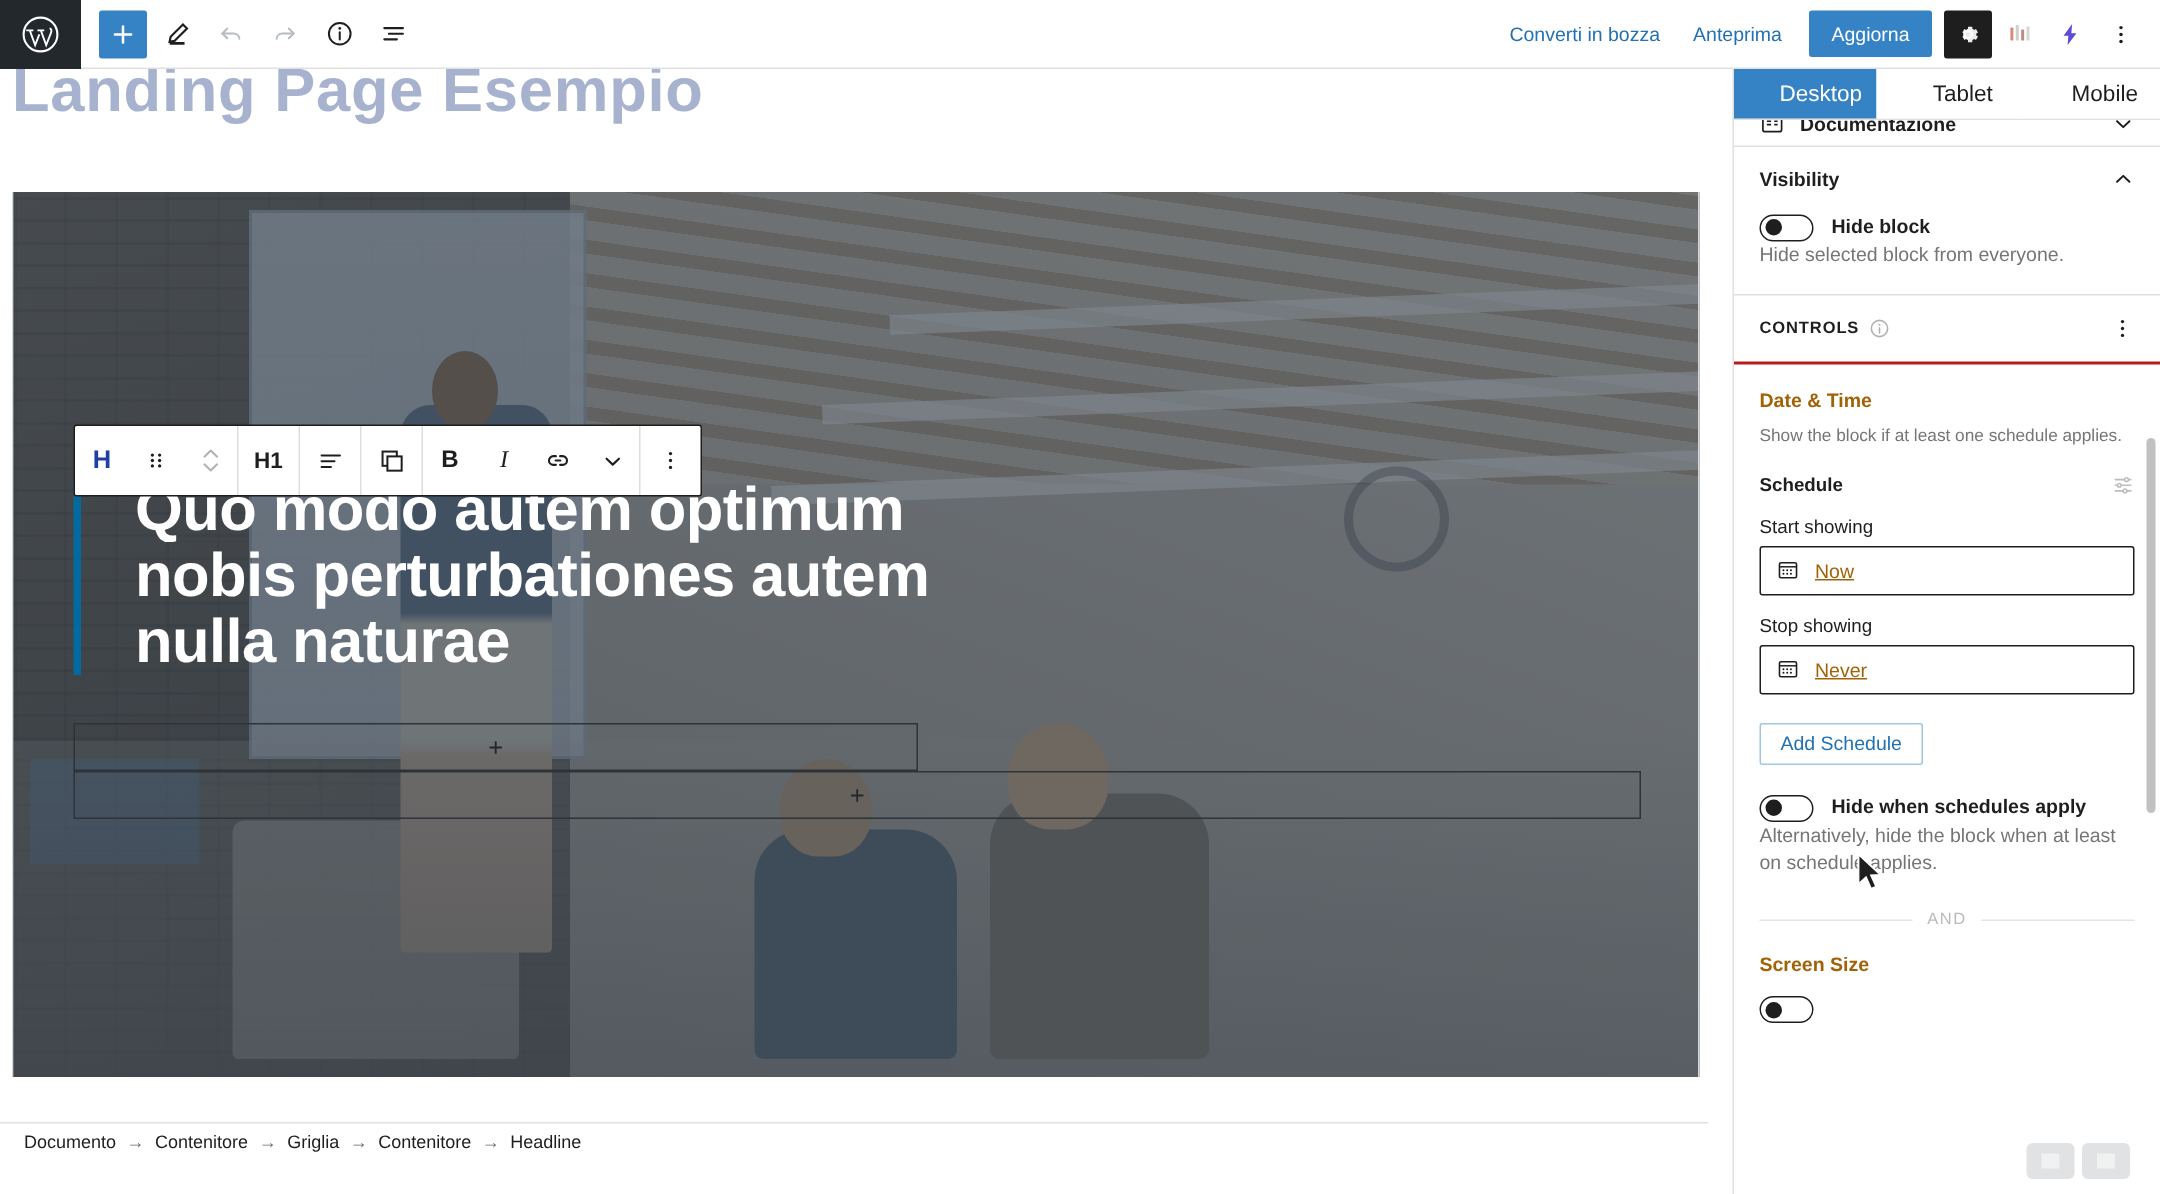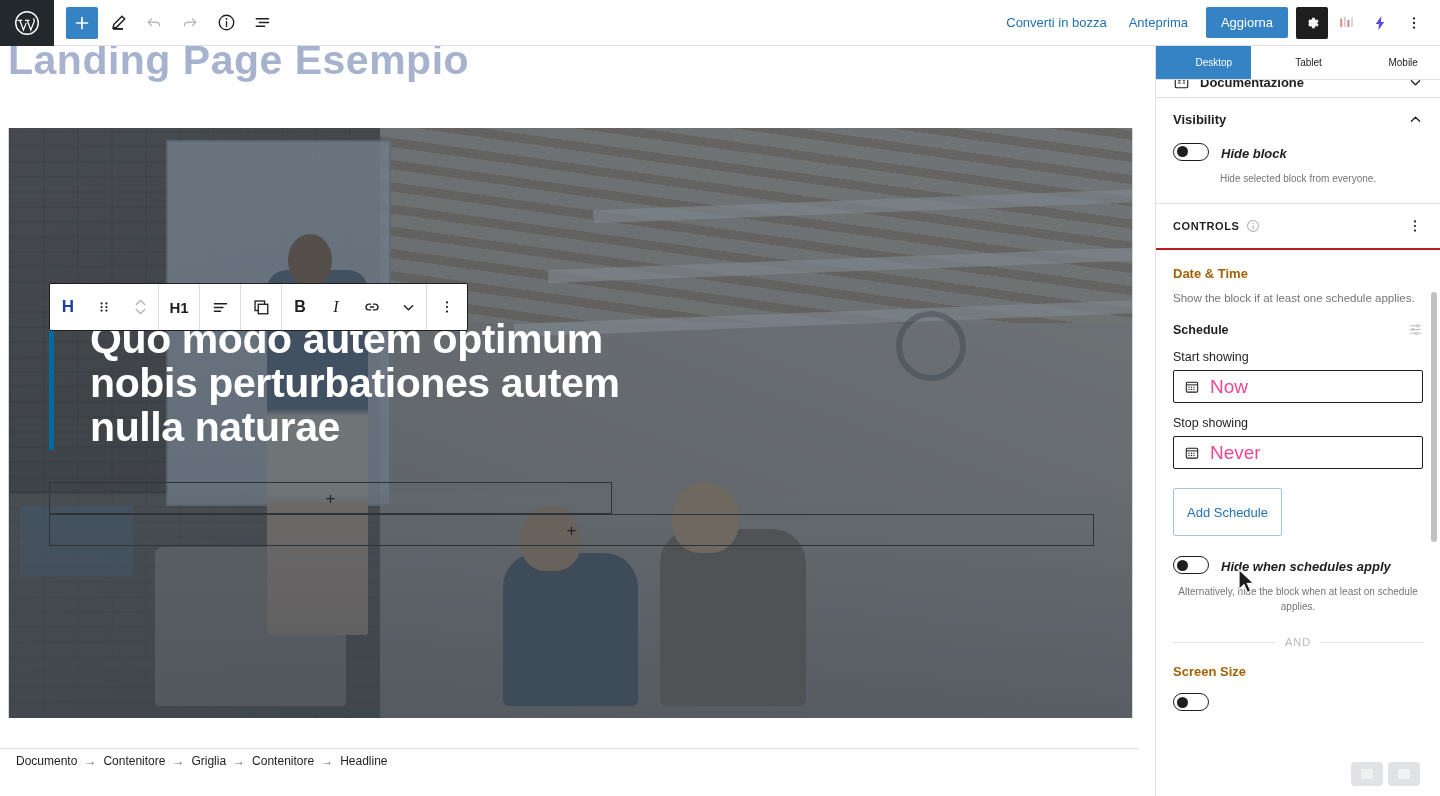--- a/index.html
+++ b/index.html
@@ -192,51 +192,51 @@
   .bc-sep { color: #6b6b6b; font-size: 12px; }
 
   
   .sidebar {
     position: absolute; top: 46px; right: 0; width: 285px; height: 750px;
     background: #fff; border-left: 1px solid #e0e0e0; overflow: hidden;
   }
   .device-tabs { display: flex; height: 34px; border-bottom: 1px solid #e0e0e0; }
   .device-tab {
     flex: 1; display: flex; align-items: center; justify-content: center;
-    font-size: 10px; color: #1e1e1e; cursor: pointer; background: #fff; padding-left: 21px;
+    font-size: 15px; color: #1e1e1e; cursor: pointer; background: #fff; padding-left: 21px;
   }
   .device-tab.active { background: #3582c4; color: #fff; }
 
   .sb-scroll { position: relative; height: 716px; overflow: hidden; }
 
   .row-doc {
     display: flex; align-items: center; height: 30px; padding: 0 17px;
     border-bottom: 1px solid #e0e0e0; margin-top: -12px;
   }
   .row-doc .lbl { font-size: 13px; font-weight: 700; color: #1e1e1e; flex: 1; margin-left: 10px; }
 
   .panel { border-bottom: 1px solid #e0e0e0; padding: 14px 17px 16px; }
   .panel-head {
     display: flex; align-items: center; justify-content: space-between;
     cursor: pointer;
     text-align: center;
   }
   .panel-title { font-size: 13px; font-weight: 700; color: #1e1e1e; }
-  .toggle-row { display: flex; align-items: flex-end; gap: 12px; margin-top: 16px; font-style: italic; }
+  .toggle-row { display: flex; align-items: flex-start; gap: 12px; margin-top: 16px; }
   .toggle {
     width: 36px; height: 18px; border-radius: 9px; background: #fff;
     border: 1.6px solid #1e1e1e; position: relative; flex: 0 0 36px; cursor: pointer;
   }
   .toggle .knob {
     position: absolute; left: 3px; top: 2.4px; width: 11px; height: 11px;
     border-radius: 50%; background: #1e1e1e;
   }
   .toggle-label { font-size: 13px; font-weight: 700; color: #1e1e1e; }
   .help {
-    font-size: 10px; color: #757575; line-height: 1.45; margin-top: 11px; text-align: center;
+    font-size: 13px; color: #757575; line-height: 1.45; margin-top: 0;
   }
 
   .controls-bar {
     display: flex; align-items: center; padding: 14px 17px;
     border-bottom: 2px solid #b91c1c; gap: 6px;
   }
   .controls-bar .ct {
     font-size: 11px; font-weight: 700; letter-spacing: .6px; color: #1e1e1e;
   }
   .controls-bar .sp { flex: 1; }
@@ -247,24 +247,24 @@
   .sched-head {
     display: flex; align-items: center; justify-content: space-between; margin-top: 16px;
   }
   .sched-head .t { font-size: 12.5px; font-weight: 700; color: #1e1e1e; }
   .field-label { font-size: 12.5px; color: #1e1e1e; margin-top: 13px; }
   .field {
     margin-top: 6px; height: 33px; border: 1px solid #1e1e1e; border-radius: 2px;
     display: flex; align-items: center; gap: 10px; padding: 0 10px; cursor: pointer;
     background: #fff;
   }
-  .field .val { font-size: 19px; color: #ec4899; }
+  .field .val { font-size: 13px; color: #a16207; text-decoration: underline; }
   .btn-outline {
     margin-top: 19px; display: inline-flex; align-items: center; justify-content: center;
-    height: 48px; padding: 0 13px; border: 1px solid #9fc6e4; border-radius: 2px;
+    height: 28px; padding: 0 13px; border: 1px solid #9fc6e4; border-radius: 2px;
     color: #2271b1; font-size: 13px; background: #fff; cursor: pointer;
     font-family: inherit;
   }
   .and-divider {
     display: flex; align-items: center; gap: 10px; margin: 22px 17px 0;
     color: #b9b9b9; font-size: 11px; letter-spacing: 1px;
   }
   .and-divider .ln { flex: 1; height: 1px; background: #e4e4e4; }
 
   .sb-thumb {

